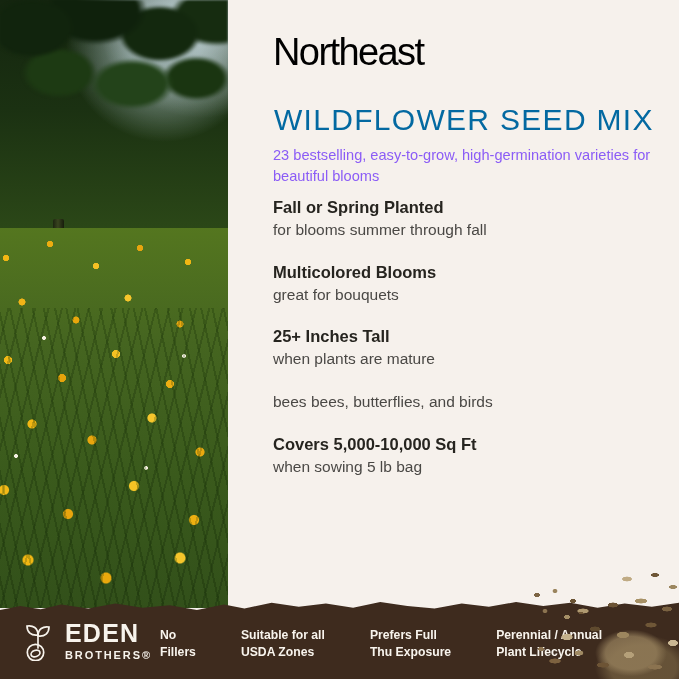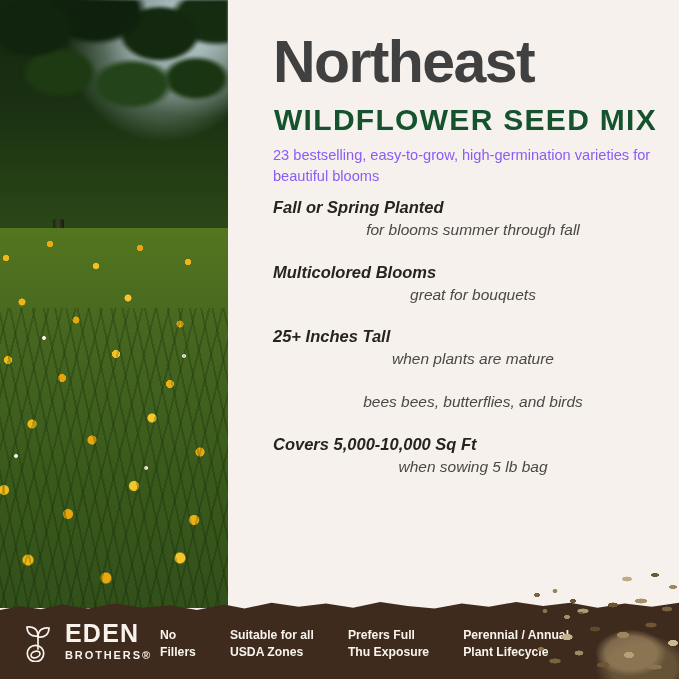--- a/index.html
+++ b/index.html
@@ -105,54 +105,54 @@
     background:
       repeating-linear-gradient(78deg, rgba(86,126,38,.42) 0 2px, transparent 2px 11px),
       repeating-linear-gradient(104deg, rgba(60,96,28,.34) 0 2px, transparent 2px 13px);
     mix-blend-mode:multiply; opacity:.75;
   }
 
   
   .panel { position:absolute; left:228px; top:0; width:451px; height:608px; background:#f6f1ec; }
   .title {
     position:absolute; left:45px; top:33px;
-    font-size:59px; font-weight:700; letter-spacing:-1.6px;
-    color:#404040; line-height:1;
+    font-size:38px; font-weight:400; letter-spacing:-1.6px;
+    color:#000000; line-height:1;
   }
   .subtitle {
     position:absolute; left:46px; top:105px;
-    font-size:30px; font-weight:700; letter-spacing:1.3px;
-    color:#14532d; line-height:1;
+    font-size:30px; font-weight:400; letter-spacing:1.3px;
+    color:#0369a1; line-height:1;
   }
   .desc {
     position:absolute; left:45px; top:145px; width:392px;
     font-size:14.6px; color:#8b5cf6; line-height:1.45;
   }
-  .features { position:absolute; left:45px; top:198px; width:400px;font-style:italic; }
+  .features { position:absolute; left:45px; top:198px; width:400px; }
   .feat { margin-bottom:22px; }
   .feat-h { font-size:16.5px; font-weight:700; color:#26241f; line-height:1.2; }
-  .feat-s { font-size:15.5px; font-weight:400; color:#4a4845; line-height:1.35; margin-top:2px;text-align:center; }
+  .feat-s { font-size:15.5px; font-weight:400; color:#4a4845; line-height:1.35; margin-top:2px; }
 
   
   .footer { position:absolute; left:0; bottom:0; width:679px; height:82px; }
   .soil {
     position:absolute; left:0; bottom:0; width:679px; height:82px;
     background:#3e2b1e;
     clip-path:polygon(
       0% 16%, 3% 11%, 6% 15%, 9% 9%, 13% 14%, 17% 8%, 21% 13%, 25% 10%,
       29% 16%, 33% 9%, 36% 14%, 40% 7%, 44% 12%, 48% 8%, 52% 13%, 56% 6%,
       60% 11%, 64% 14%, 68% 8%, 72% 12%, 76% 6%, 80% 11%, 84% 7%, 88% 13%,
       92% 8%, 96% 12%, 100% 7%, 100% 100%, 0% 100%);
   }
-  .logo { position:absolute; left:20px; bottom:17px; display:flex; align-items:center; gap:9px; }
+  .logo { position:absolute; left:20px; bottom:17px; display:flex; align-items:flex-start; gap:9px; }
   .logo-mark { width:36px; height:40px; }
   .logo-words { color:#f7f3ec; line-height:1; }
   .logo-eden { font-size:25px; font-weight:700; letter-spacing:1.2px; }
   .logo-bro { font-size:11px; font-weight:700; letter-spacing:1.9px; margin-top:3px; }
-  .badges { position:absolute; left:160px; bottom:18px; display:flex; gap:34px; }
+  .badges { position:absolute; left:160px; bottom:18px; display:flex; gap:45px; }
   .badge { color:#f8f4ed; font-size:12.2px; font-weight:700; line-height:1.38; white-space:pre-line; }
 
   
   .seeds {
     position:absolute; right:0; bottom:0; width:152px; height:122px;
     background:
       radial-gradient(ellipse 9px 4px at 28px 104px, #7d6240 0 60%, transparent 66%),
       radial-gradient(ellipse 7px 4px at 52px 96px,  #a08a63 0 60%, transparent 66%),
       radial-gradient(ellipse 10px 4px at 76px 108px,#6d5435 0 60%, transparent 66%),
       radial-gradient(ellipse 8px 5px at 102px 98px, #b5a079 0 60%, transparent 66%),

